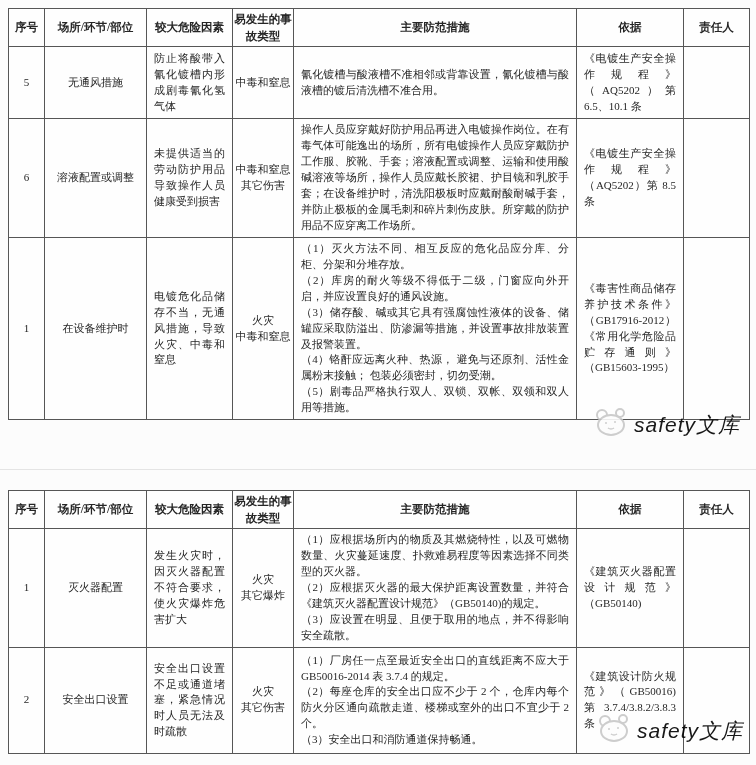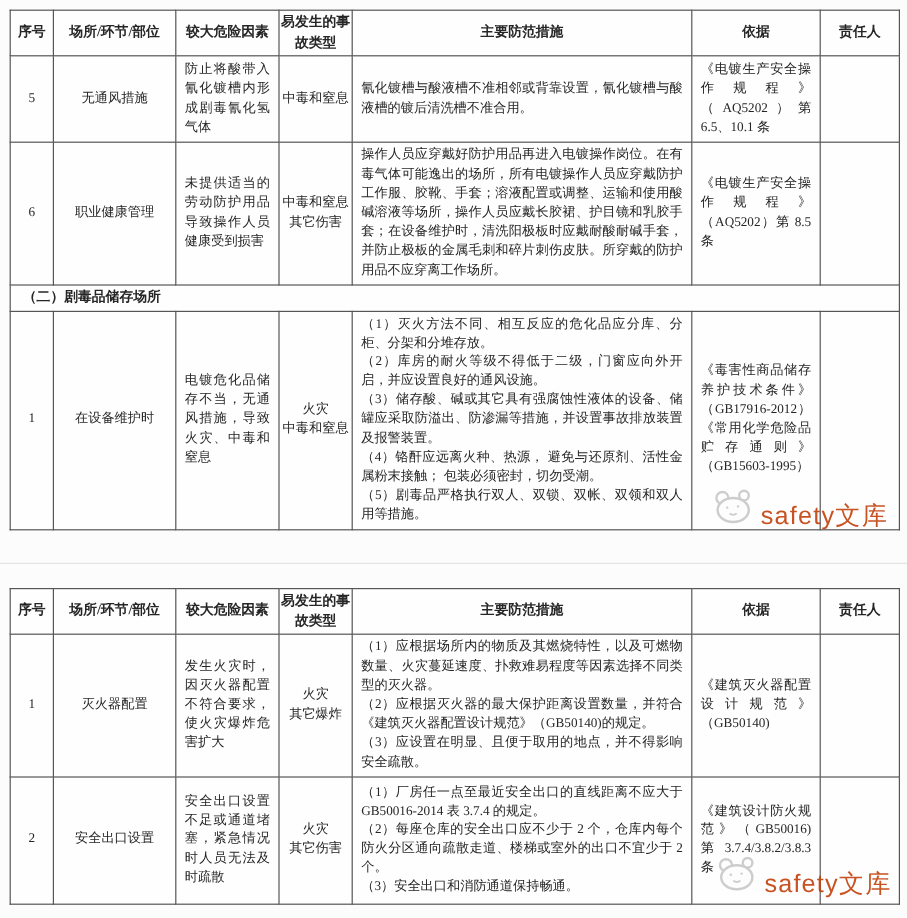--- a/index.html
+++ b/index.html
@@ -31,25 +31,25 @@
   .pre{white-space:pre-line;}
   td.section-cell{
     font-weight:bold; font-size:11.5px; text-align:left;
     padding:2px 2px 2px 10px;
   }
   .seam-line{
     position:absolute; left:0; top:469px; width:756px; height:1px;
     background:#e4e4e4;
   }
   .watermark{
-    position:absolute; display:flex; align-items:flex-end; gap:5px;
-    color:#c2410c; opacity:.9;
+    position:absolute; display:flex; align-items:center; gap:5px;
+    color:#000000; opacity:.9;
     font-family:"Liberation Sans","DejaVu Sans",sans-serif;
     font-size:21px; letter-spacing:1px; pointer-events:none;
-    z-index:5; white-space:nowrap;
+    z-index:5; white-space:nowrap;font-style:italic;
   }
   .wm1{left:593px; top:406px;}
   .wm2{left:596px; top:712px;}
   .wm-logo{flex:0 0 auto;}
 </style>
 </head>
 <body>
 
 <div class="page">
 
@@ -77,30 +77,27 @@
       <td class="c">5</td>
       <td class="c">无通风措施</td>
       <td class="j">防止将酸带入氰化镀槽内形成剧毒氰化氢气体</td>
       <td class="c pre">中毒和窒息</td>
       <td class="j pre">氰化镀槽与酸液槽不准相邻或背靠设置，氰化镀槽与酸液槽的镀后清洗槽不准合用。</td>
       <td class="j">《电镀生产安全操作规程》（AQ5202）第 6.5、10.1 条</td>
       <td class="c"></td>
     </tr>
     <tr style="height:110px">
       <td class="c">6</td>
-      <td class="c">职业健康管理</td>
+      <td class="c">溶液配置或调整</td>
       <td class="j">未提供适当的劳动防护用品导致操作人员健康受到损害</td>
       <td class="c pre">中毒和窒息
 其它伤害</td>
       <td class="j pre">操作人员应穿戴好防护用品再进入电镀操作岗位。在有毒气体可能逸出的场所，所有电镀操作人员应穿戴防护工作服、胶靴、手套；溶液配置或调整、运输和使用酸碱溶液等场所，操作人员应戴长胶裙、护目镜和乳胶手套；在设备维护时，清洗阳极板时应戴耐酸耐碱手套，并防止极板的金属毛刺和碎片刺伤皮肤。所穿戴的防护用品不应穿离工作场所。</td>
       <td class="j">《电镀生产安全操作规程》（AQ5202）第 8.5 条</td>
       <td class="c"></td>
-    </tr>
-    <tr style="height:21px">
-      <td class="section-cell" colspan="7">（二）剧毒品储存场所</td>
     </tr>
     <tr style="height:176px">
       <td class="c">1</td>
       <td class="c">在设备维护时</td>
       <td class="j">电镀危化品储存不当，无通风措施，导致火灾、中毒和窒息</td>
       <td class="c pre">火灾
 中毒和窒息</td>
       <td class="j pre">（1）灭火方法不同、相互反应的危化品应分库、分柜、分架和分堆存放。
 （2）库房的耐火等级不得低于二级，门窗应向外开启，并应设置良好的通风设施。
 （3）储存酸、碱或其它具有强腐蚀性液体的设备、储罐应采取防溢出、防渗漏等措施，并设置事故排放装置及报警装置。

